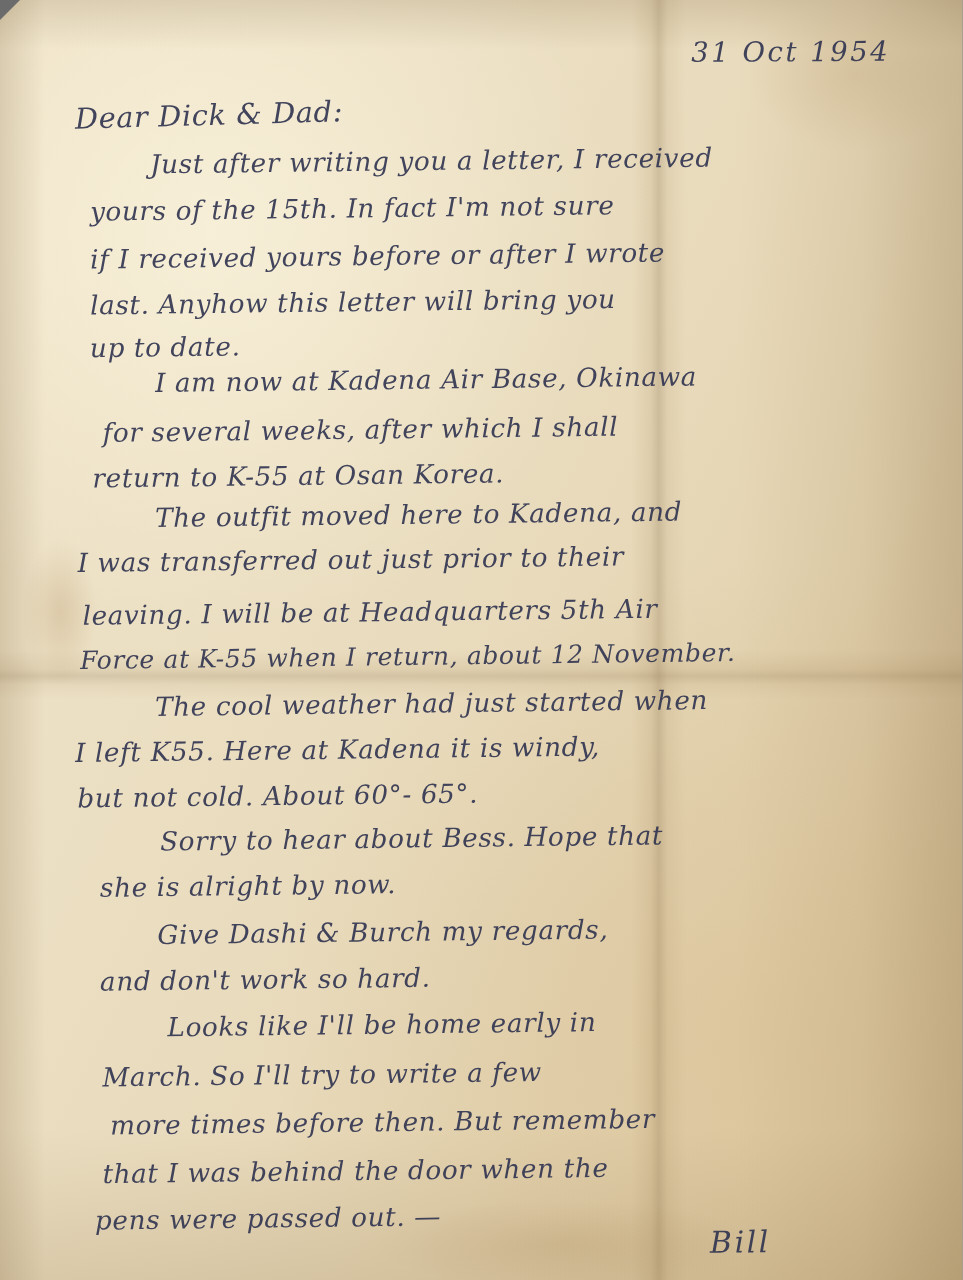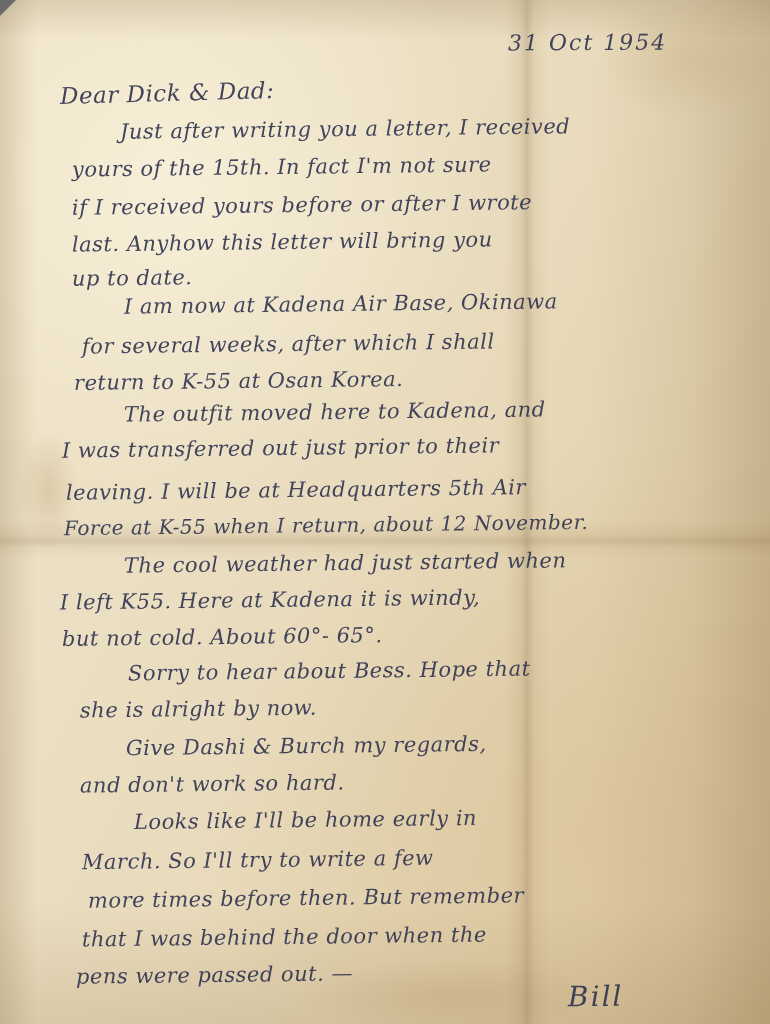--- a/index.html
+++ b/index.html
@@ -107,24 +107,24 @@
     white-space: nowrap;
     opacity: 0.9;
     letter-spacing: 0.5px;
   }
   .ink.line { font-size: 21px; }
   .date {
     font-size: 22px;
     letter-spacing: 2px;
   }
   .salutation { font-size: 23px; }
-  .signature { font-size: 28px; letter-spacing: 2px; }
+  .signature { font-size: 24px; letter-spacing: 2px; }
   .sk2 { transform: rotate(-0.7deg); }
   .sk3 { transform: rotate(-1.6deg); }
-  .sk4 { transform: rotate(-0.3deg); }
+  .sk4 { transform: rotate(-0.3deg); margin-left: 45px; }
 </style>
 </head>
 <body>
 
 <div id="page">
 
   <div class="paper-base"></div>
   <div class="stain-2"></div>
   <div class="stain-1"></div>
   <div class="stain-3"></div>

